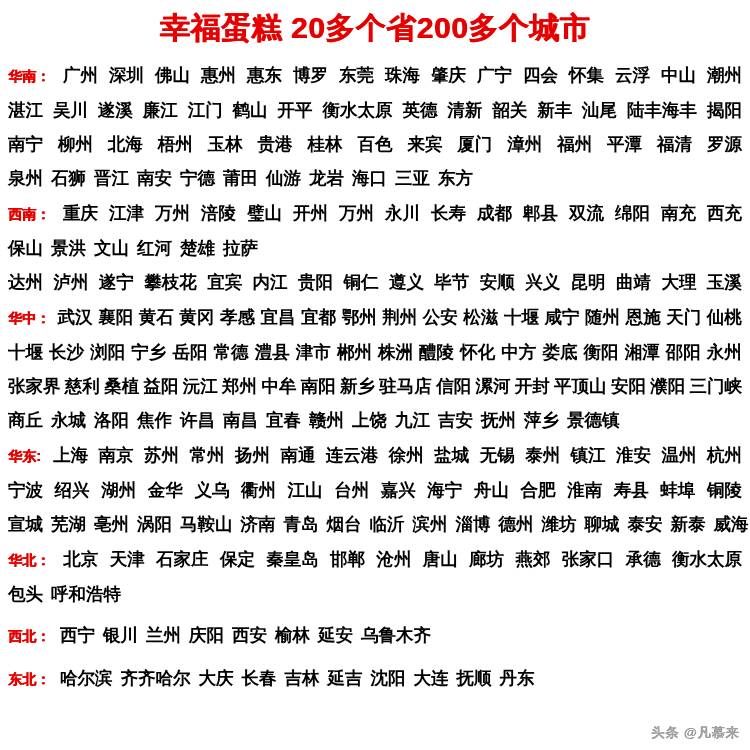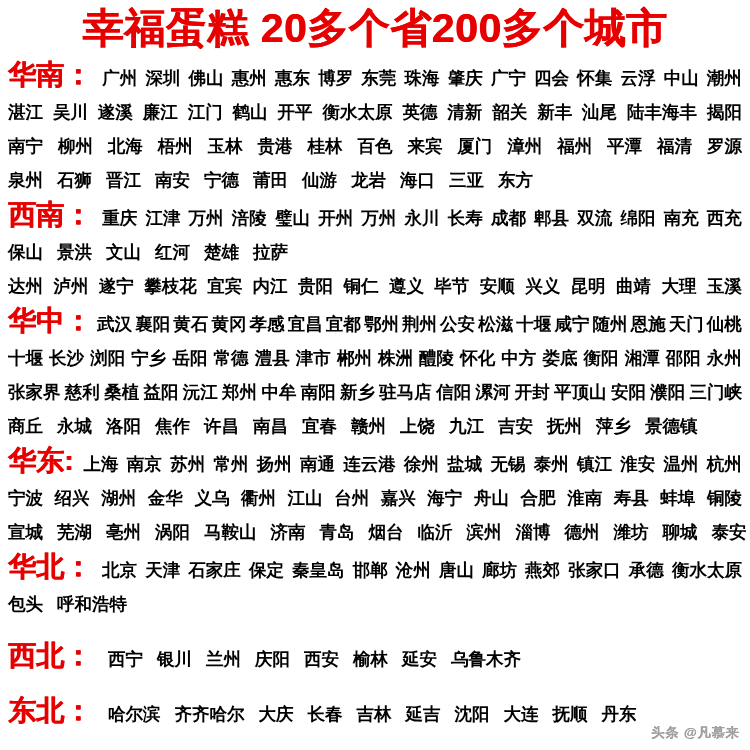--- a/index.html
+++ b/index.html
@@ -10,43 +10,43 @@
   html,body{margin:0;padding:0;background:#ffffff;}
   body{
     width:750px;height:750px;overflow:hidden;position:relative;
     font-family:"Liberation Sans", sans-serif;
     color:var(--text);
   }
   .page{position:relative;width:734px;height:750px;padding:4px 8px 0 8px;}
   .title{
     text-align:center;
     color:var(--accent);
-    font-size:41px;
+    font-size:30px;
     font-weight:900;
     margin:6px 0 12px 0;
     line-height:36px;
     text-shadow:0.8px 0 0 currentColor;
     letter-spacing:0.5px;
     white-space:nowrap;
   }
   .section{margin:0 0 1px 0;}
-  .section.spaced{margin-top:18px;}
+  .section.spaced{margin-top:7px;font-family:Liberation Serif, serif;}
   .line{
     display:flex;
     align-items:baseline;
     font-size:17.5px;
     font-weight:bold;
     line-height:34px;
     white-space:nowrap;
   }
   .line.justify{justify-content:space-between;}
-  .line.left{justify-content:flex-start;gap:14px;}
+  .line.left{justify-content:flex-start;gap:8px;}
   .region-label{
     color:var(--accent);
-    font-size:28px;
+    font-size:14px;
     font-weight:900;
     text-shadow:0.7px 0 0 currentColor;
     margin-right:2px;
   }
   .city{display:inline-block;}
   .watermark{
     position:absolute;
     right:10px;
     bottom:12px;
     color:var(--wm);

